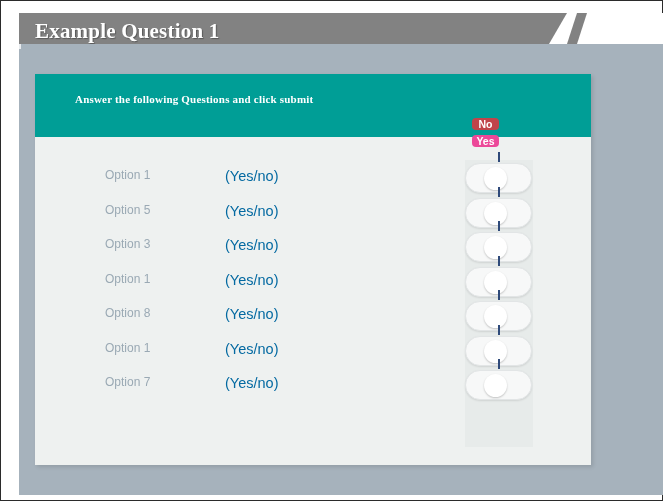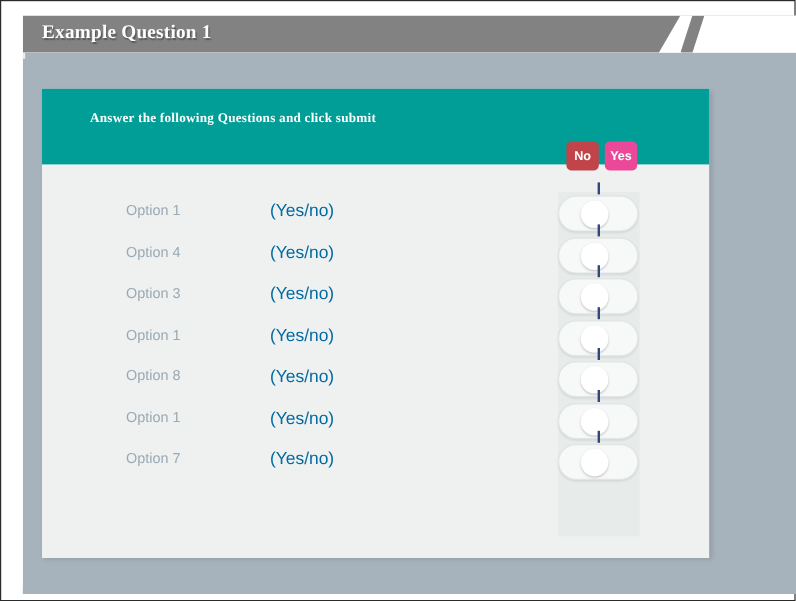--- a/index.html
+++ b/index.html
@@ -86,21 +86,21 @@
     height: 31px;
     background: #828282;
     -webkit-clip-path: polygon(10px 0, 20px 0, 10px 100%, 0 100%);
     clip-path: polygon(10px 0, 20px 0, 10px 100%, 0 100%);
   }
   #title-text {
     position: absolute;
     left: 16px;
     top: 6px;
     font-family: "Liberation Serif", serif;
-    font-size: 16px;
+    font-size: 21px;
     font-weight: 700;
     color: #ffffff;
     letter-spacing: 0.2px;
     text-shadow: 1px 1px 1px rgba(0,0,0,0.32);
     white-space: nowrap;
   }
   
   #title-nub {
     position: absolute;
     left: 9px;
@@ -144,20 +144,21 @@
 
   
   #badge-row {
     position: absolute;
     left: 437px;
     top: 44px;
     width: 120px;
     height: 28px;
     display: flex;
     gap: 5px;
+    flex-direction: column;
   }
   .badge {
     width: 27px;
     height: 24px;
     border-radius: 4px;
     display: flex;
     align-items: center;
     justify-content: center;
     font-family: "Liberation Sans", sans-serif;
     font-size: 10.5px;
@@ -280,21 +281,21 @@
 
       <div class="option-row" style="top: 24px;">
             <div class="option-label">Option 1</div>
             <div class="option-hint">(Yes/no)</div>
             <div class="toggle">
               <div class="toggle-knob"></div>
             </div>
           </div>
           <div class="toggle-divider" style="top: 15px;"></div>
           <div class="option-row" style="top: 58.5px;">
-            <div class="option-label">Option 4</div>
+            <div class="option-label">Option 5</div>
             <div class="option-hint">(Yes/no)</div>
             <div class="toggle">
               <div class="toggle-knob"></div>
             </div>
           </div>
           <div class="toggle-divider" style="top: 49.5px;"></div>
           <div class="option-row" style="top: 93px; padding-left: 40px;">
             <div class="option-label">Option 3</div>
             <div class="option-hint">(Yes/no)</div>
             <div class="toggle">

